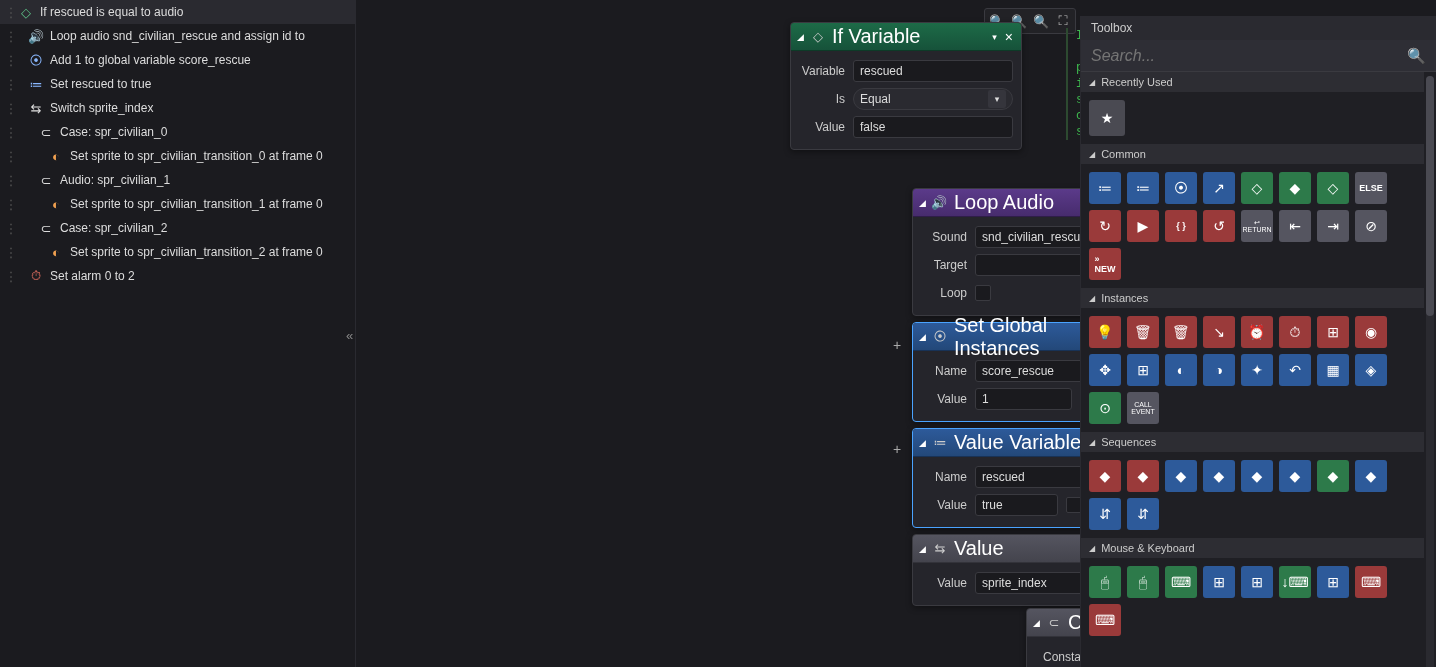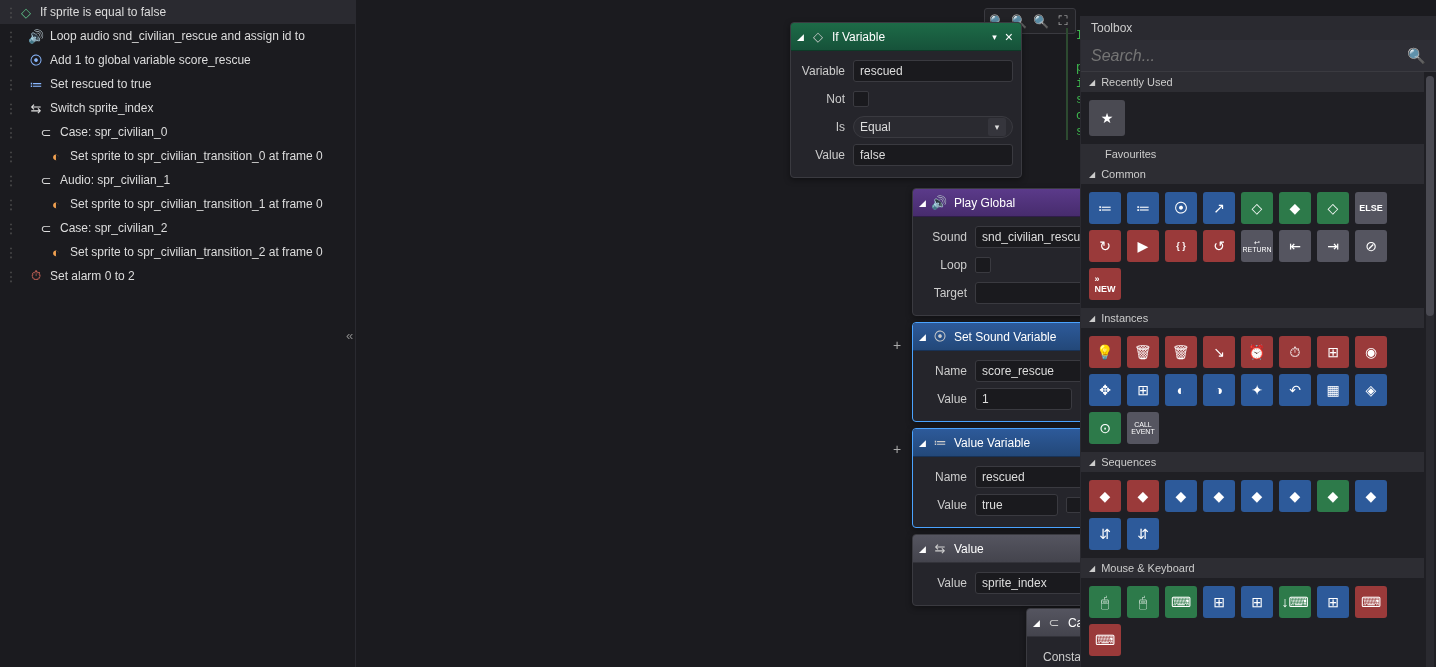--- a/index.html
+++ b/index.html
@@ -142,21 +142,21 @@
 }
 .node-header .node-icon {
   width: 16px;
   height: 16px;
   display: flex;
   align-items: center;
   justify-content: center;
 }
 .node-header .node-title {
   flex: 1;
-  font-size: 12px;
+  font-size: 20px;
   color: #fff;
 }
 .node-header .node-drop {
   font-size: 9px;
   color: #fff;
   cursor: pointer;
 }
 .node-header .node-close {
   font-size: 14px;
   color: #fff;
@@ -369,21 +369,21 @@
 </style>
 </head>
 <body>
 
 <div class="outline-panel">
   <div id="outline-rows">
       <div class="outline-row active">
         <span class="outline-gutter" style="color: rgb(85, 85, 85);">⋮</span>
         <span style="width: 0px; flex-shrink: 0;"></span>
         <span class="outline-icon" style="color: rgb(95, 197, 138);">◇</span>
-        <span class="outline-text">If sprite is equal to false</span>
+        <span class="outline-text">If rescued is equal to audio</span>
       </div>
       <div class="outline-row">
         <span class="outline-gutter" style="color: rgb(85, 85, 85);">⋮</span>
         <span style="width: 10px; flex-shrink: 0;"></span>
         <span class="outline-icon" style="color: rgb(201, 168, 255);">🔊</span>
         <span class="outline-text">Loop audio snd_civilian_rescue and assign id to</span>
       </div>
       <div class="outline-row">
         <span class="outline-gutter" style="color: rgb(85, 85, 85);">⋮</span>
         <span style="width: 10px; flex-shrink: 0;"></span>
@@ -473,72 +473,67 @@
       <span class="node-title">If Variable</span>
       <span class="node-drop">▾</span>
       <span class="node-close">×</span>
     </div>
     <div class="node-body">
       <div class="node-row">
         <div class="row-label">Variable</div>
         <div class="row-input">rescued</div>
       </div>
       <div class="node-row">
-        <div class="row-label">Not</div>
-        <div class="row-check"></div>
-        <div style="flex:1"></div>
-      </div>
-      <div class="node-row">
         <div class="row-label">Is</div>
         <div class="row-select">
           <span>Equal</span>
           <span class="sel-arrow">▾</span>
         </div>
       </div>
       <div class="node-row">
         <div class="row-label">Value</div>
         <div class="row-input">false</div>
       </div>
     </div>
   </div>
 
   <div class="node" style="left:556px; top:188px; width:244px;">
     <div class="node-header hdr-purple">
       <span class="collapse-tri">◢</span>
       <span class="node-icon">🔊</span>
-      <span class="node-title">Play Global</span>
+      <span class="node-title">Loop Audio</span>
       <span class="node-drop">▾</span>
       <span class="node-close">×</span>
     </div>
     <div class="node-body">
       <div class="node-row">
         <div class="row-label">Sound</div>
         <div class="row-input">snd_civilian_rescue</div>
         <div class="row-btn">☰</div>
-      </div>
-      <div class="node-row">
-        <div class="row-label">Loop</div>
-        <div class="row-check"></div>
-        <div style="flex:1"></div>
       </div>
       <div class="node-row">
         <div class="row-label">Target</div>
         <div class="row-input"></div>
         <div class="row-check"></div>
         <div class="row-trail">Temp</div>
+      </div>
+      <div class="node-row">
+        <div class="row-label">Loop</div>
+        <div class="row-check"></div>
+        <div style="flex:1"></div>
       </div>
     </div>
   </div>
 
   <div class="plus-handle" style="left:534px; top:338px;">+</div>
   <div class="node sel-blue" style="left:556px; top:322px; width:244px;">
     <div class="node-header hdr-blue">
       <span class="collapse-tri">◢</span>
       <span class="node-icon">⦿</span>
-      <span class="node-title">Set Sound Variable</span>
+      <span class="node-title">Set Global Instances</span>
       <span class="node-drop">▾</span>
       <span class="node-close">×</span>
     </div>
     <div class="node-body">
       <div class="node-row">
         <div class="row-label">Name</div>
         <div class="row-input">score_rescue</div>
       </div>
       <div class="node-row">
         <div class="row-label">Value</div>
@@ -616,24 +611,20 @@
     <div class="toolbox-scroll">
 
       <div class="toolbox-group-hdr">
         <span class="tri">◢</span>
         <span>Recently Used</span>
       </div>
       <div class="toolbox-items">
         <div class="tool-item star">★</div>
       </div>
 
-      <div class="toolbox-group-hdr">
-        <span style="width:10px"></span>
-        <span>Favourites</span>
-      </div>
 
       <div class="toolbox-group-hdr">
         <span class="tri">◢</span>
         <span>Common</span>
       </div>
       <div class="toolbox-items">
         <div class="tool-item ti-blue">≔</div>
         <div class="tool-item ti-blue">≔</div>
         <div class="tool-item ti-blue">⦿</div>
         <div class="tool-item ti-blue">↗</div>

